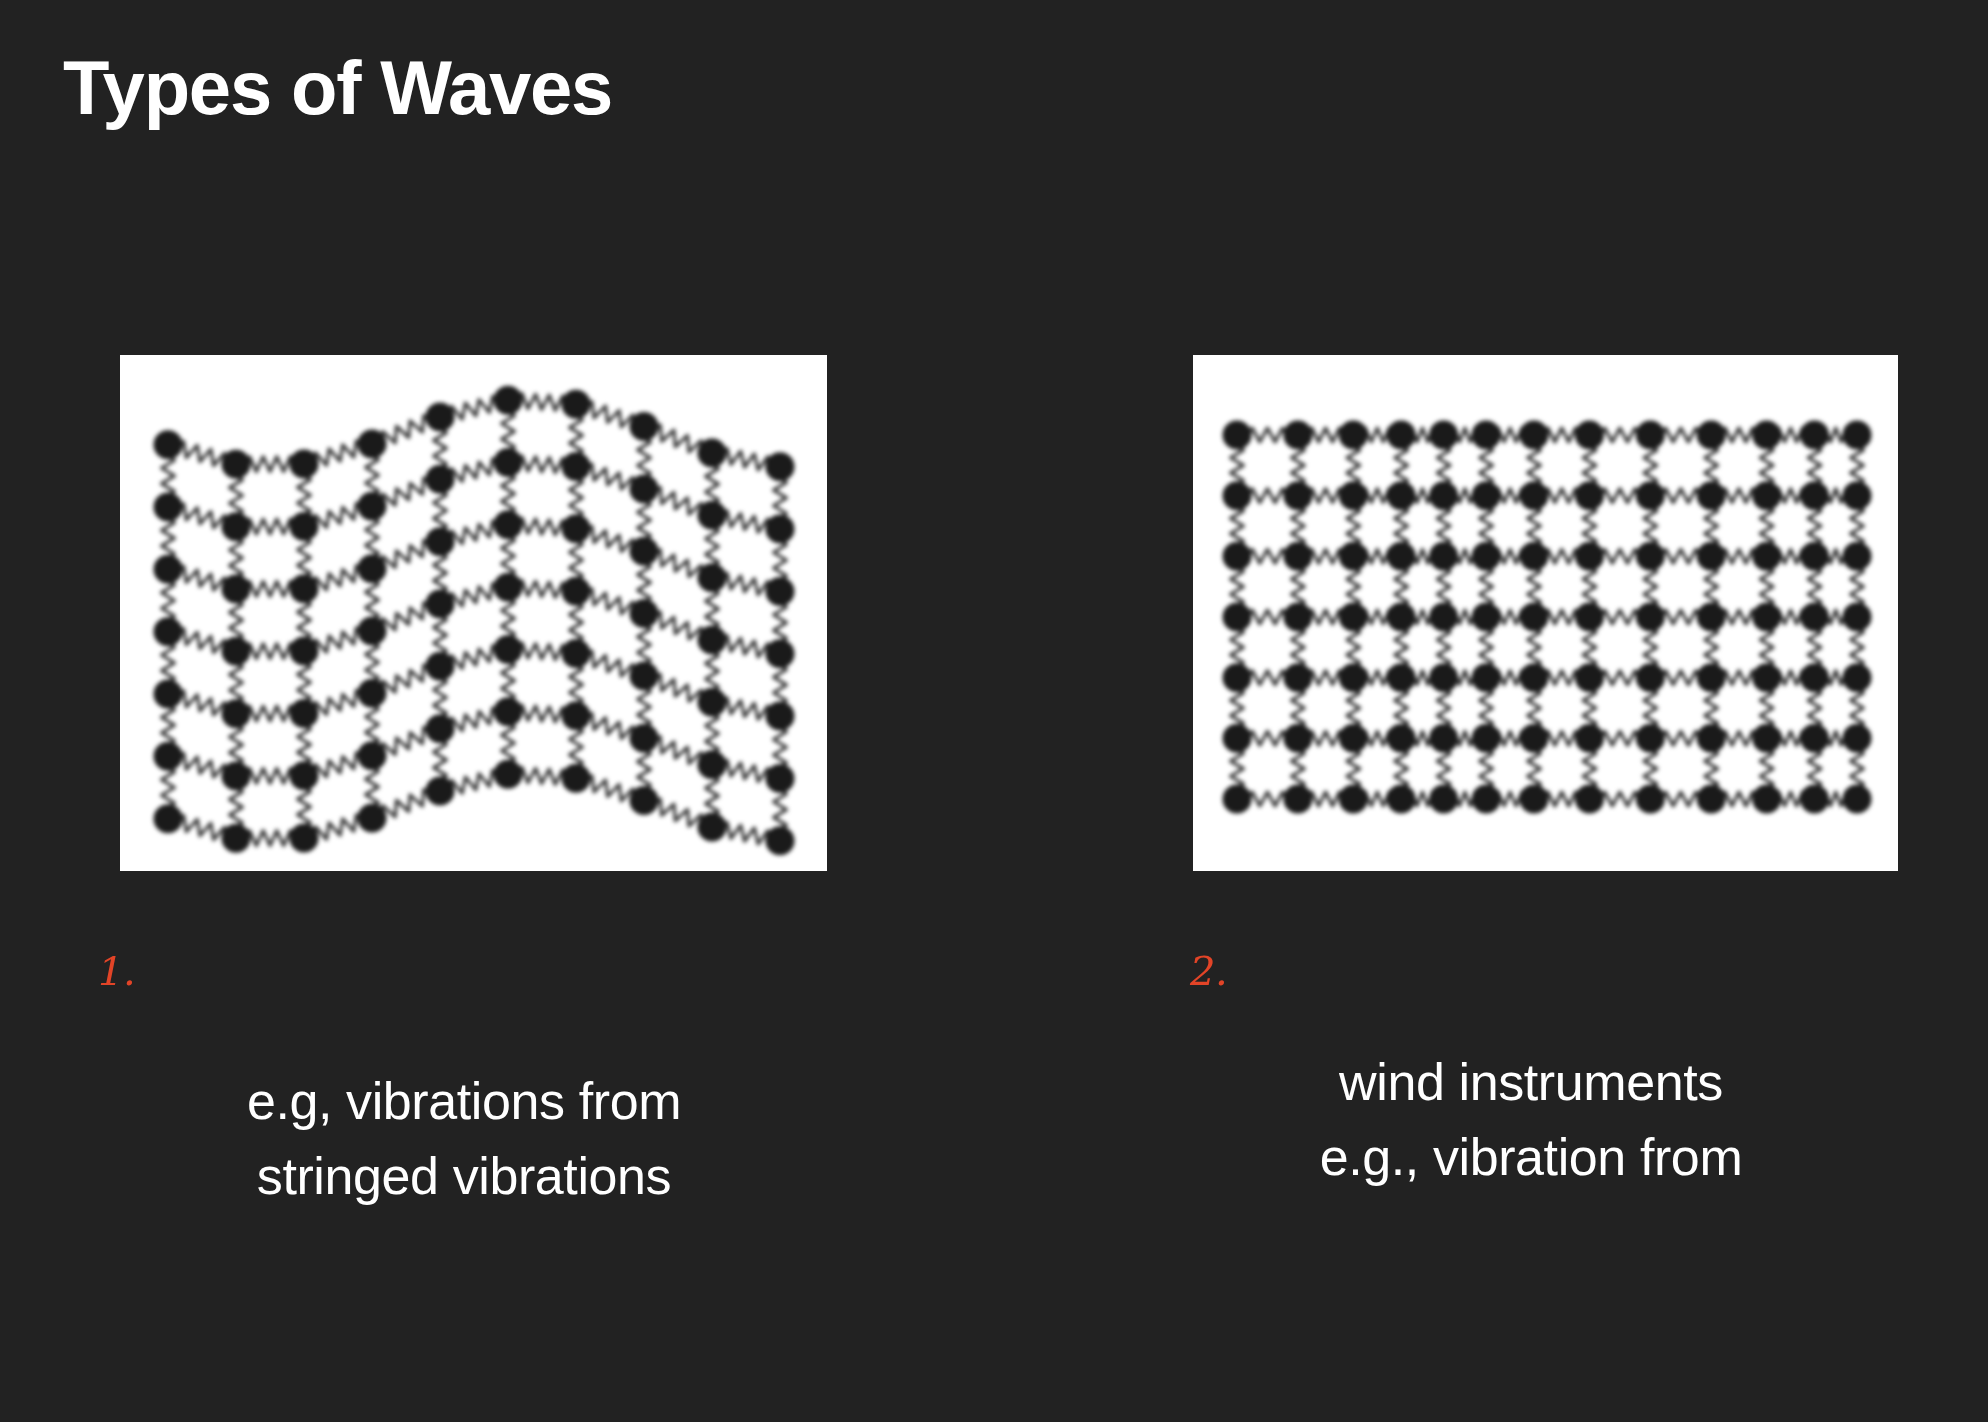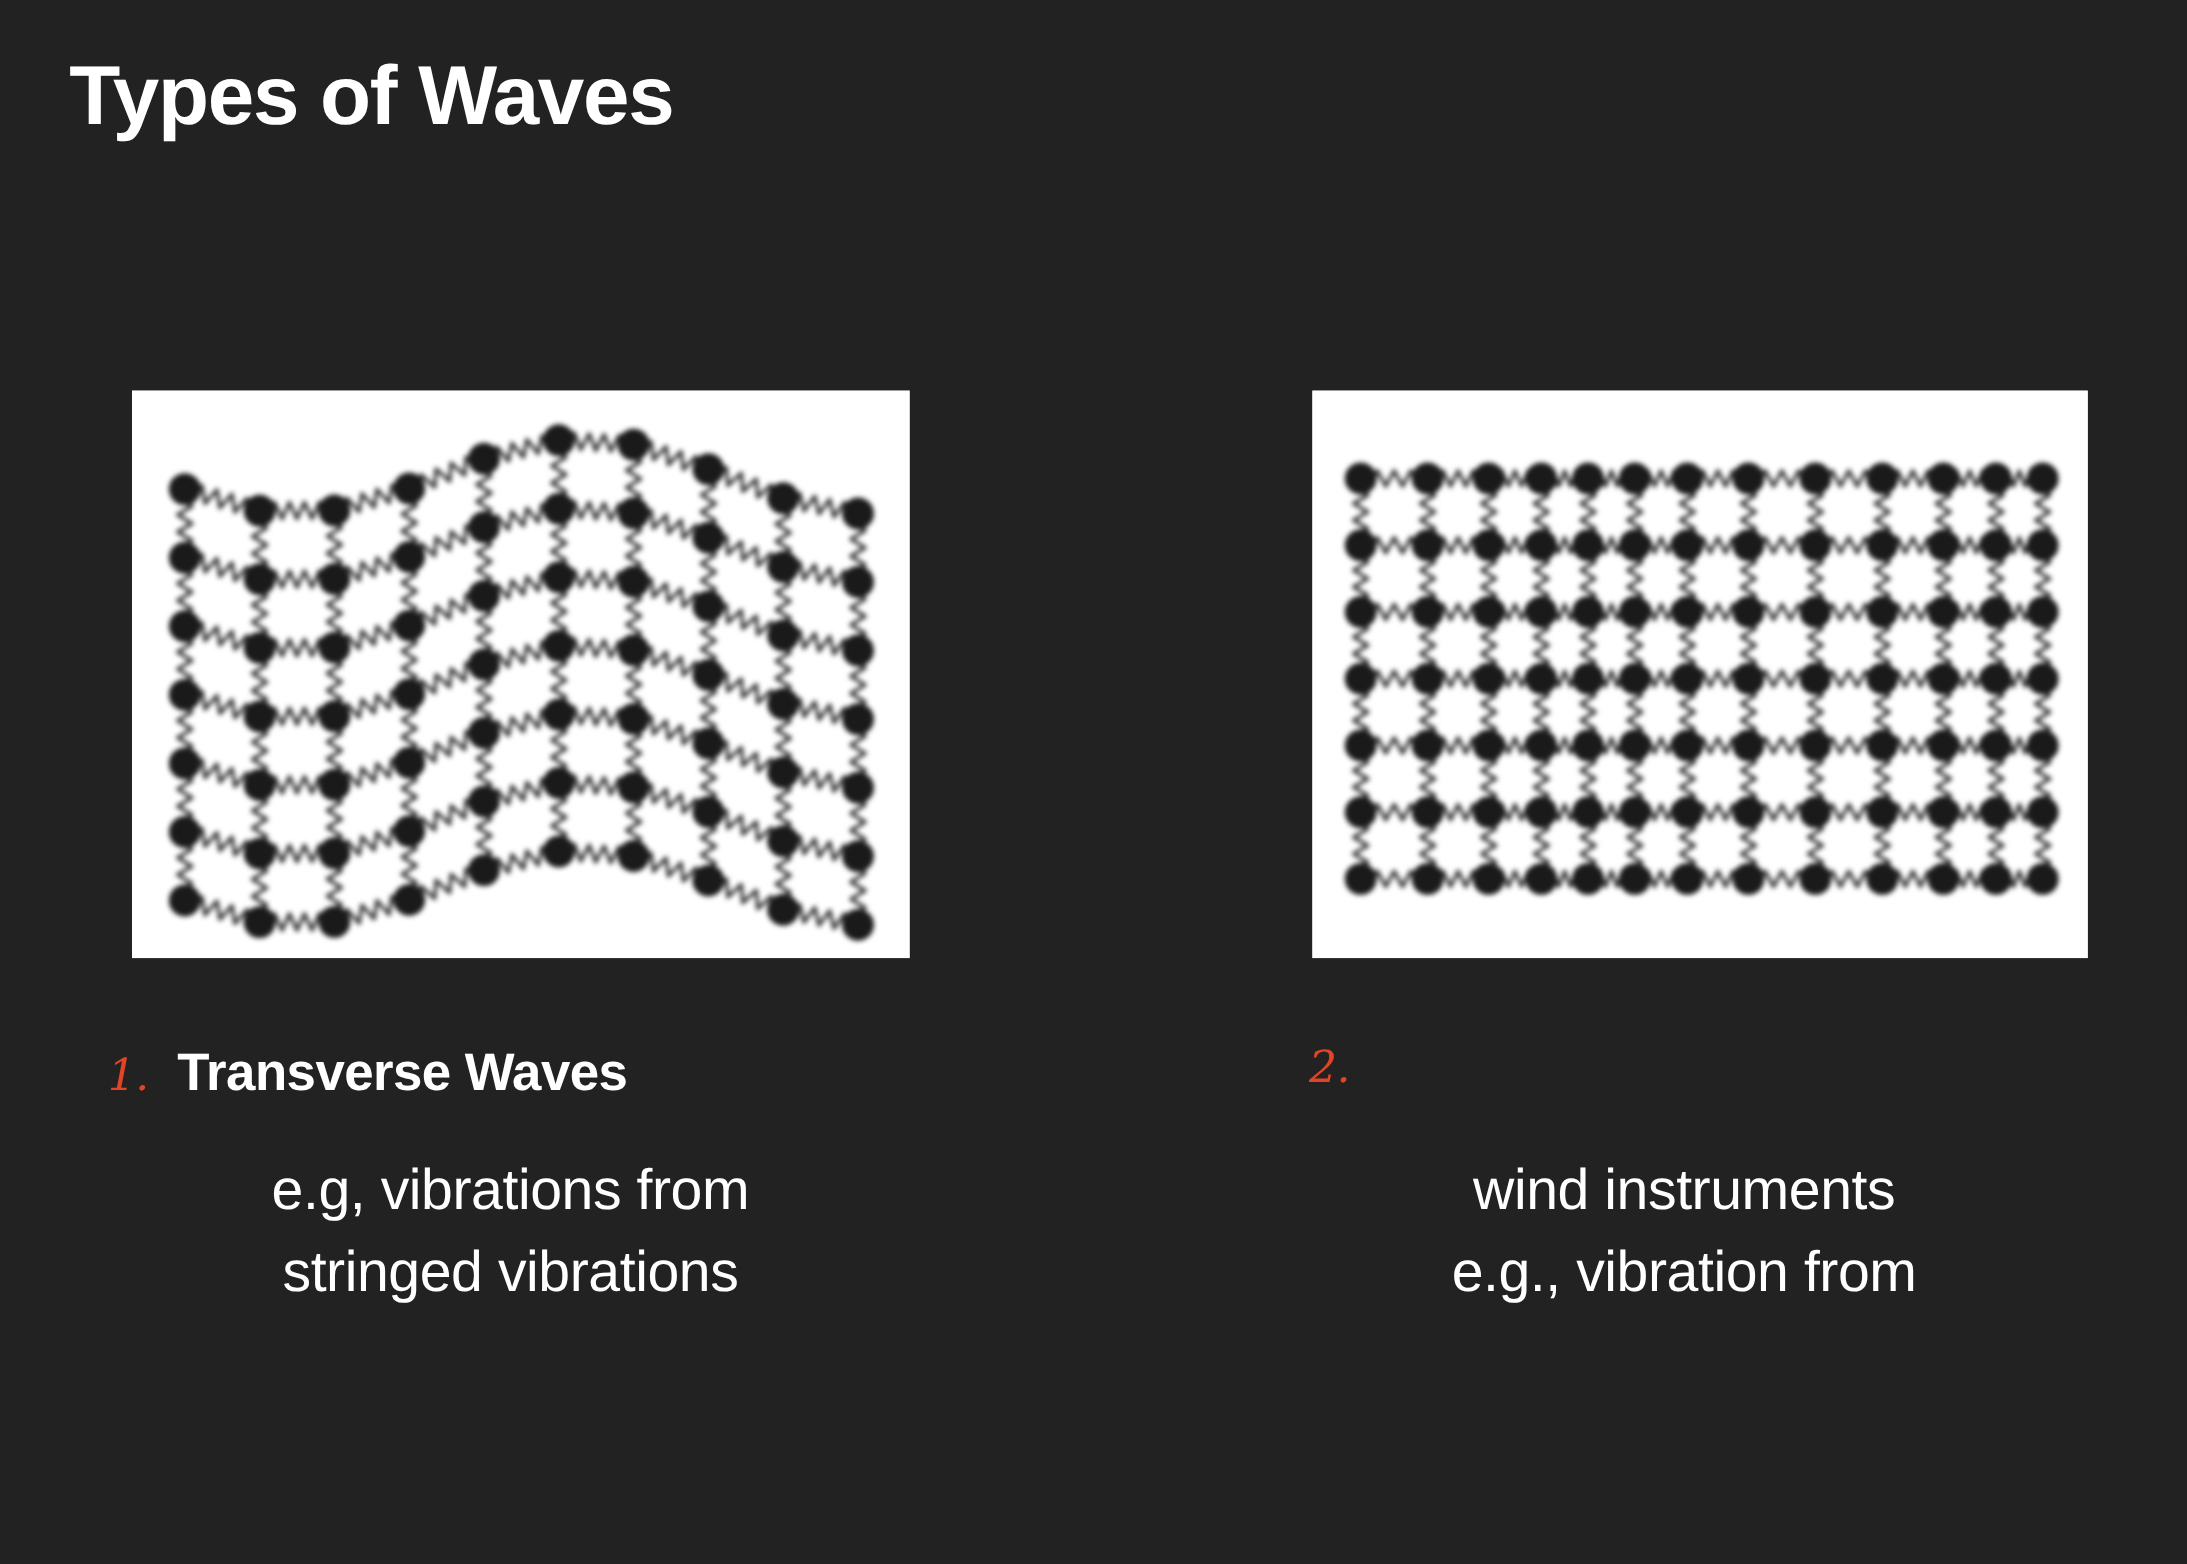--- a/index.html
+++ b/index.html
@@ -82,21 +82,21 @@
   .example-text {
     position:absolute;
     top:690px;
     width:100%;
     font-size:52px;
     font-weight:normal;
     color:#ffffff;
     line-height:1.45;
     letter-spacing:-0.4px;
   }
-  #example-text-left  { text-align:center; padding-right:90px; }
+  #example-text-left  { text-align:center; padding-right:90px;margin-top:19px; }
   #example-text-right { text-align:center; padding-left:44px;  }
   .example-line { display:block; white-space:nowrap; }
 </style>
 </head>
 <body>
 
 <div id="slide">
 
   <h1 id="slide-title">Types of Waves</h1>
 
@@ -302,21 +302,20 @@
               <circle cx="524.00" cy="445.54" r="14.5"></circle>
               <circle cx="592.00" cy="472.01" r="14.5"></circle>
               <circle cx="660.00" cy="485.75" r="14.5"></circle>
             </g>
           </g>
       </svg>
     </div>
 
     <div class="caption-heading" id="caption-heading-left">
       <span class="list-number">1.</span>
-      <span>Transverse Waves</span>
     </div>
 
     <div class="example-text" id="example-text-left">
       <span class="example-line">e.g, vibrations from</span>
       <span class="example-line">stringed vibrations</span>
     </div>
   </div>
 
   <div class="column" id="column-right">
 

